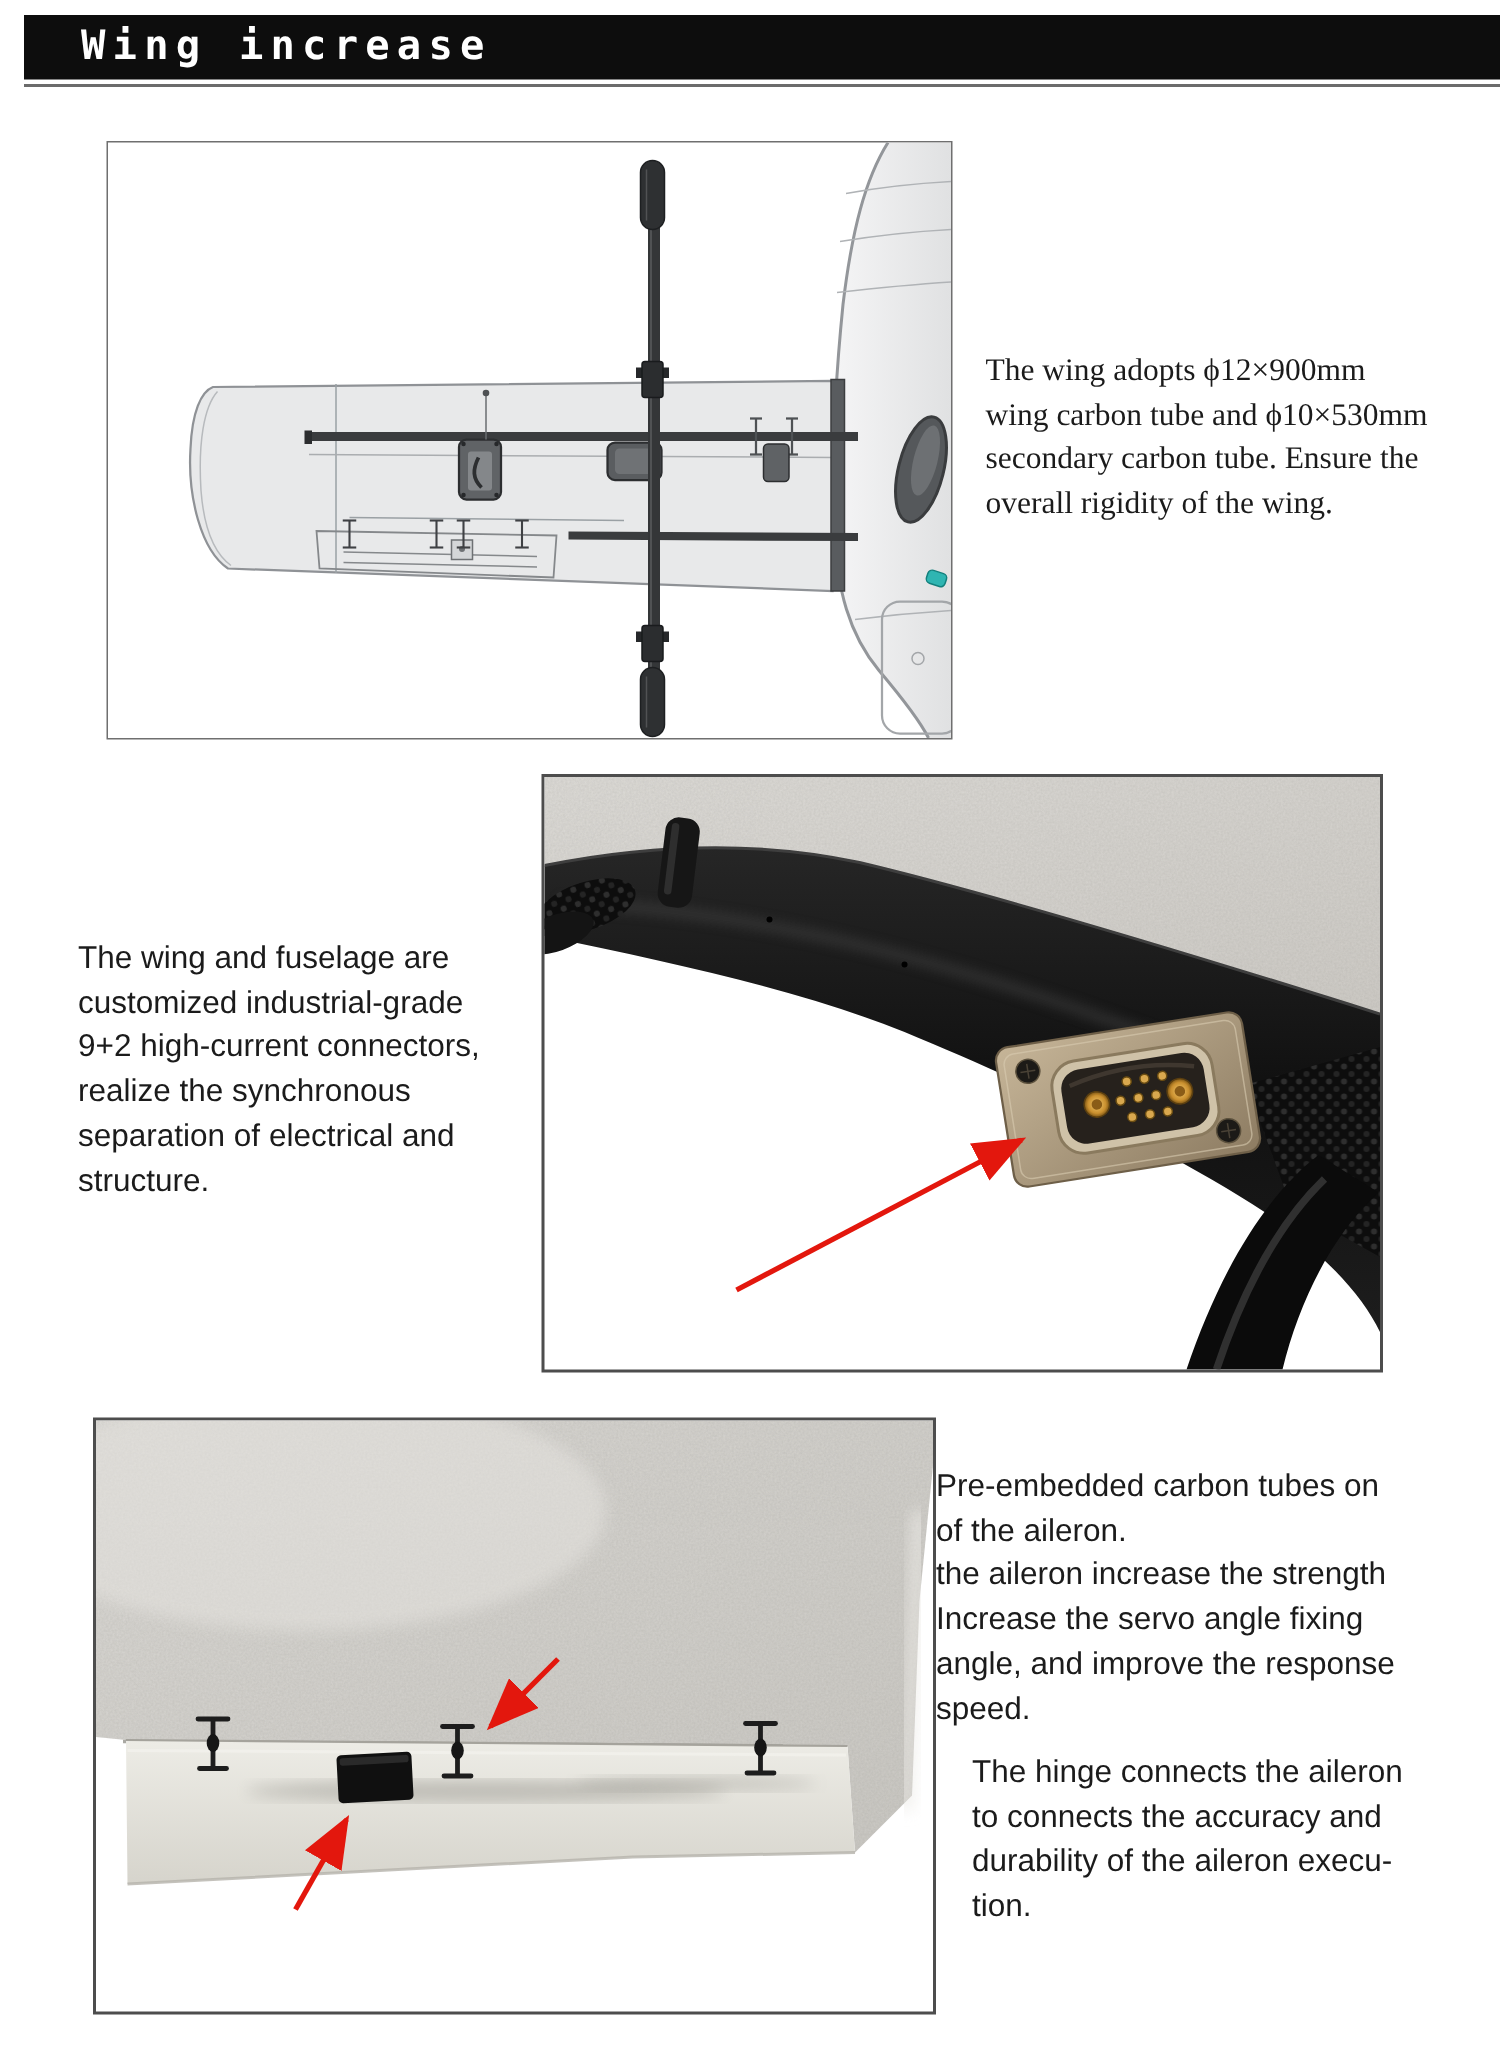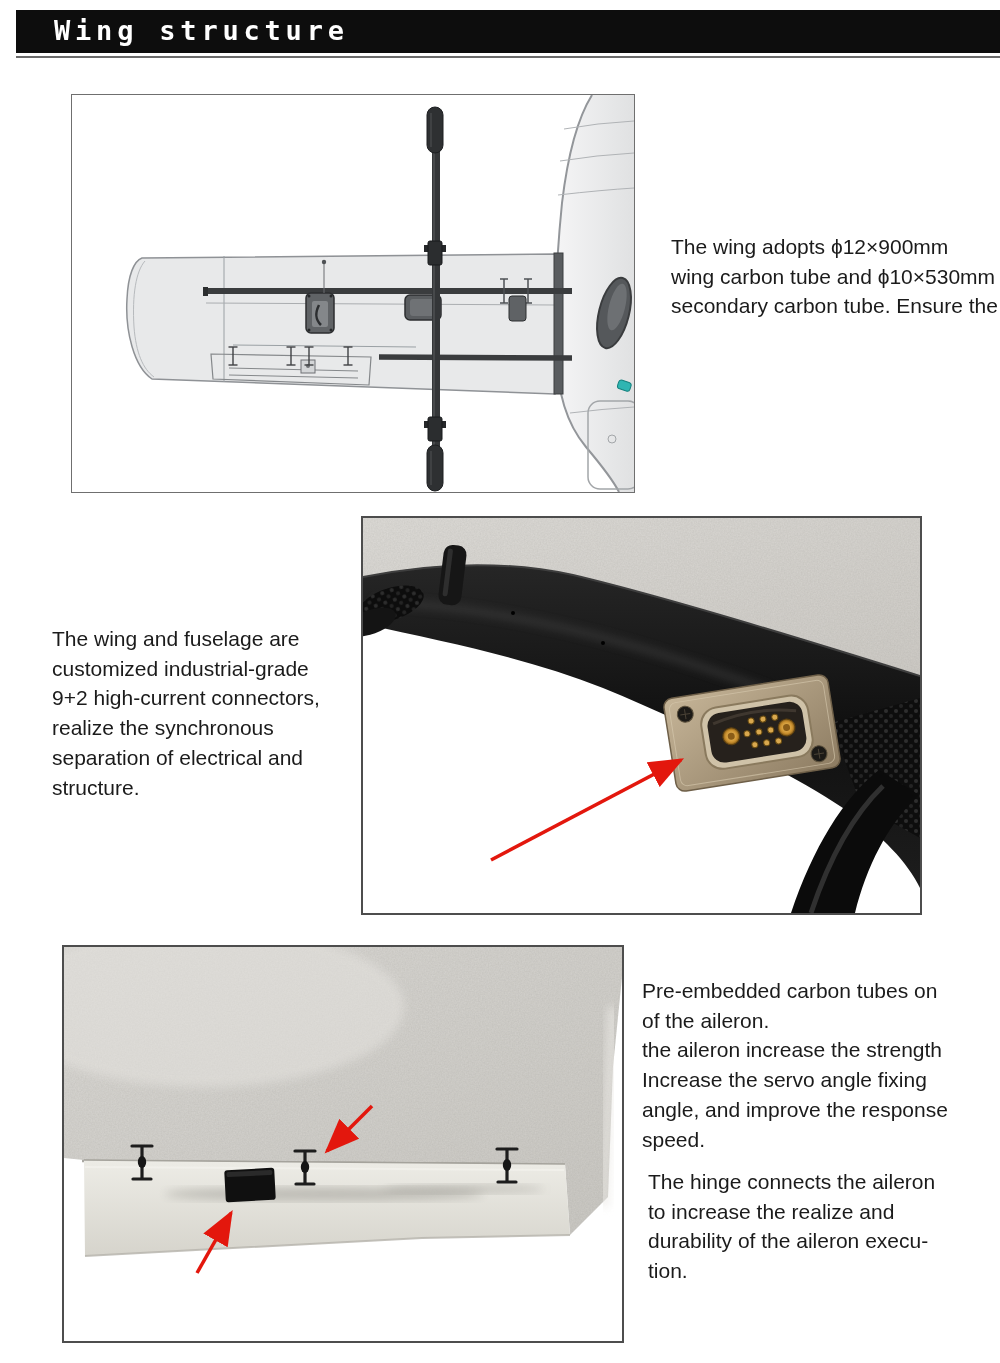--- a/index.html
+++ b/index.html
@@ -9,33 +9,33 @@
              display:flex;align-items:center;}
   .title-bar .title-text{font-family:"DejaVu Sans Mono",monospace;font-weight:bold;font-size:27px;
              color:#ffffff;letter-spacing:4.8px;padding-left:38px;padding-bottom:3px;white-space:nowrap;}
   .title-underline{position:absolute;left:16px;top:56px;width:984px;height:2px;background:#6b6b6b;}
   .figure{position:absolute;margin:0;background:#fff;box-sizing:border-box;}
   #fig-diagram{left:71px;top:94px;width:564px;height:399px;border:1px solid #6f6f6f;}
   #fig-connector{left:361px;top:516px;width:561px;height:399px;border:2px solid #4d4d4d;}
   #fig-aileron{left:62px;top:945px;width:562px;height:398px;border:2px solid #4d4d4d;}
   .figure svg{display:block;width:100%;height:100%;}
   .txt{position:absolute;font-size:21px;line-height:29.7px;}
-  #txt-tubes{left:671px;top:232px;}
+  #txt-tubes{left:657px;top:232px;font-family:Liberation Serif, serif;}
   #txt-conn{left:52px;top:624px;}
-  #txt-ail1{left:642px;top:976px;}
+  #txt-ail1{left:624px;top:976px;}
   #txt-ail2{left:648px;top:1167px;}
   .tl{white-space:nowrap;}
 </style>
 </head>
 <body>
 
 <div class="page">
 
   <header class="title-bar">
-    <span class="title-text">Wing structure</span>
+    <span class="title-text">Wing increase</span>
   </header>
   <div class="title-underline"></div>
 
   <figure class="figure" id="fig-diagram">
     <svg viewBox="0 0 562 397" preserveAspectRatio="none">
       <defs>
         <linearGradient id="fusg" x1="0" y1="0" x2="1" y2="0">
           <stop offset="0" stop-color="#f5f5f6"></stop>
             <stop offset="1" stop-color="#e0e1e2"></stop>
         </linearGradient>
@@ -131,20 +131,21 @@
           <rect x="370" y="326" width="4" height="7" fill="#26282a"></rect>
         <rect x="356" y="322" width="14" height="24" rx="2" fill="#2b2d2f" stroke="#191b1d"></rect>
       </g>
     </svg>
   </figure>
 
   <div class="txt" id="txt-tubes">
       <div class="tl">The wing adopts ϕ12×900mm</div>
       <div class="tl">wing carbon tube and ϕ10×530mm</div>
       <div class="tl">secondary carbon tube. Ensure the</div>
+      <div class="tl">overall rigidity of the wing.</div>
     </div>
 
   <div class="txt" id="txt-conn">
       <div class="tl">The wing and fuselage are</div>
       <div class="tl">customized industrial-grade</div>
       <div class="tl">9+2 high-current connectors,</div>
       <div class="tl">realize the synchronous</div>
       <div class="tl">separation of electrical and</div>
       <div class="tl">structure.</div>
     </div>
@@ -325,18 +326,18 @@
   <div class="txt" id="txt-ail1">
       <div class="tl">Pre-embedded carbon tubes on</div>
       <div class="tl">of the aileron.</div>
       <div class="tl">the aileron increase the strength</div>
       <div class="tl">Increase the servo angle fixing</div>
       <div class="tl">angle, and improve the response</div>
       <div class="tl">speed.</div>
     </div>
   <div class="txt" id="txt-ail2">
       <div class="tl">The hinge connects the aileron</div>
-      <div class="tl">to increase the realize and</div>
+      <div class="tl">to connects the accuracy and</div>
       <div class="tl">durability of the aileron execu-</div>
       <div class="tl">tion.</div>
     </div>
 
 </div>
 
 </body></html>

